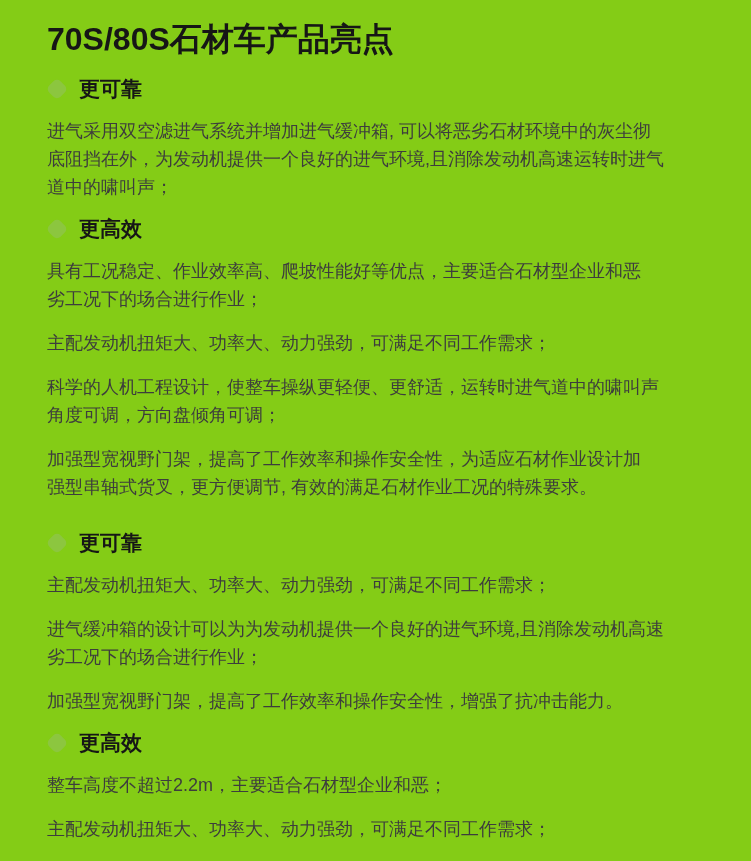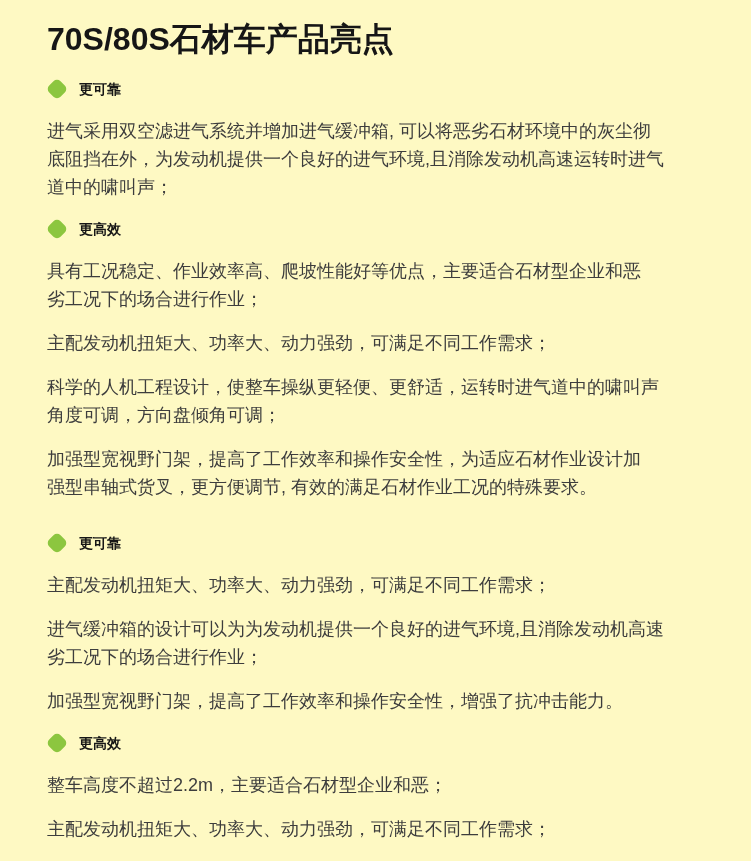--- a/index.html
+++ b/index.html
@@ -4,21 +4,21 @@
 <style>
   html, body {
     margin: 0;
     padding: 0;
     background: #ffffff;
   }
   .page {
     position: relative;
     width: 751px;
     height: 861px;
-    background: #fef9c3;
+    background: #84cc16;
     overflow: hidden;
     font-family: "Liberation Sans", "DejaVu Sans", sans-serif;
     box-sizing: border-box;
   }
   .content {
     box-sizing: border-box;
     padding: 22px 38px 0 47px;
   }
   .section-title {
     margin: 0 0 20px 0;
@@ -43,21 +43,21 @@
   }
   .bullet {
     flex: 0 0 auto;
     width: 16px;
     height: 16px;
     background: #8CC63F;
     border-radius: 5px;
     transform: rotate(45deg);
   }
   .heading-label {
-    font-size: 14px;
+    font-size: 21px;
     font-weight: 700;
     color: #161616;
     line-height: 24px;
     text-align: right;
   }
   .para {
     margin: 16px 0 1px 0;
     font-size: 18px;
     line-height: 28px;
     color: #3d3d3d;

